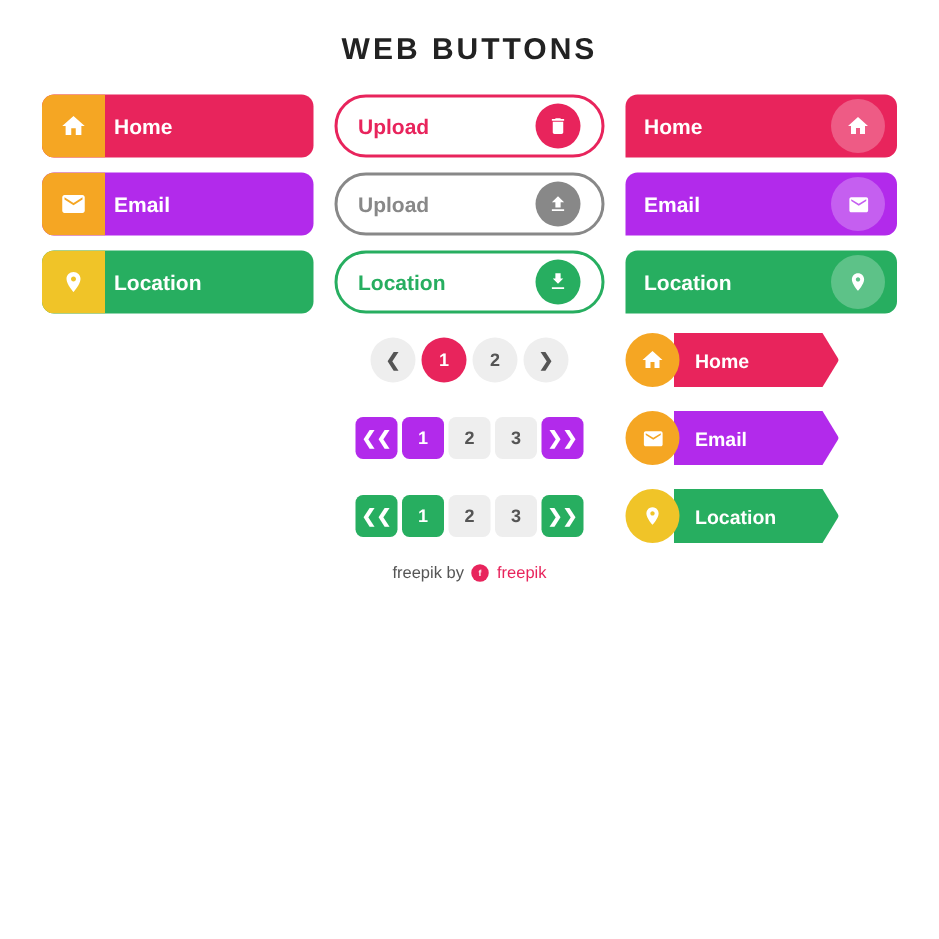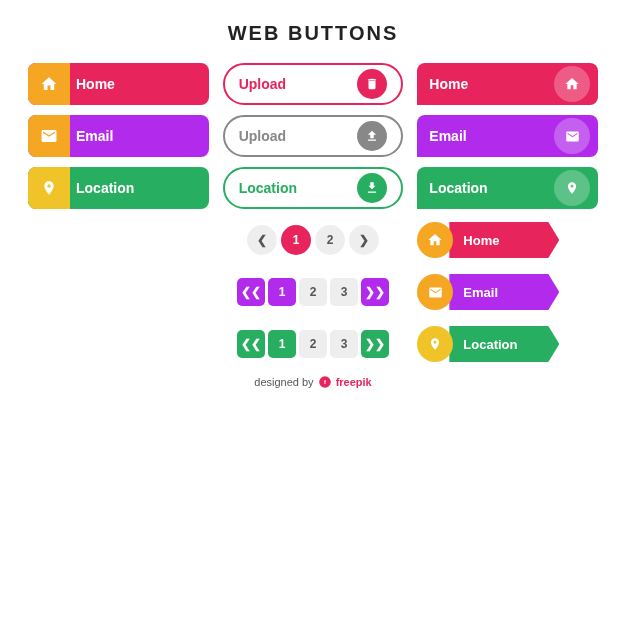--- a/index.html
+++ b/index.html
@@ -285,21 +285,21 @@
     .btn-tag-location .tag-body { background: #27ae60; }
 
     .footer {
       margin-top: 10px;
       font-size: 11px;
       color: #555;
       display: flex;
       align-items: center;
       gap: 4px;
     }
-    .footer-brand { font-weight: 700; color: #e8245c; }
+    .footer-brand { font-weight: 400; color: #e8245c; }
   </style>
 </head>
 <body>
 
 <div class="header">
   <div class="header-title">WEB BUTTONS</div>
 </div>
 
 <div class="grid">
 
@@ -469,19 +469,19 @@
         </svg>
     </div>
     <div class="tag-body">
       <span>Location</span>
     </div>
   </div>
 
 </div>
 
 <div class="footer">
-  <span>designed by</span>
+  <span>freepik by</span>
   <svg width="14" height="14" viewBox="0 0 24 24">
       <circle cx="12" cy="12" r="10" fill="#e8245c"></circle>
       <text x="12" y="16" text-anchor="middle" fill="white" font-size="10" font-weight="bold">f</text>
     </svg>
   <span class="footer-brand">freepik</span>
 </div>
 
 </body></html>

